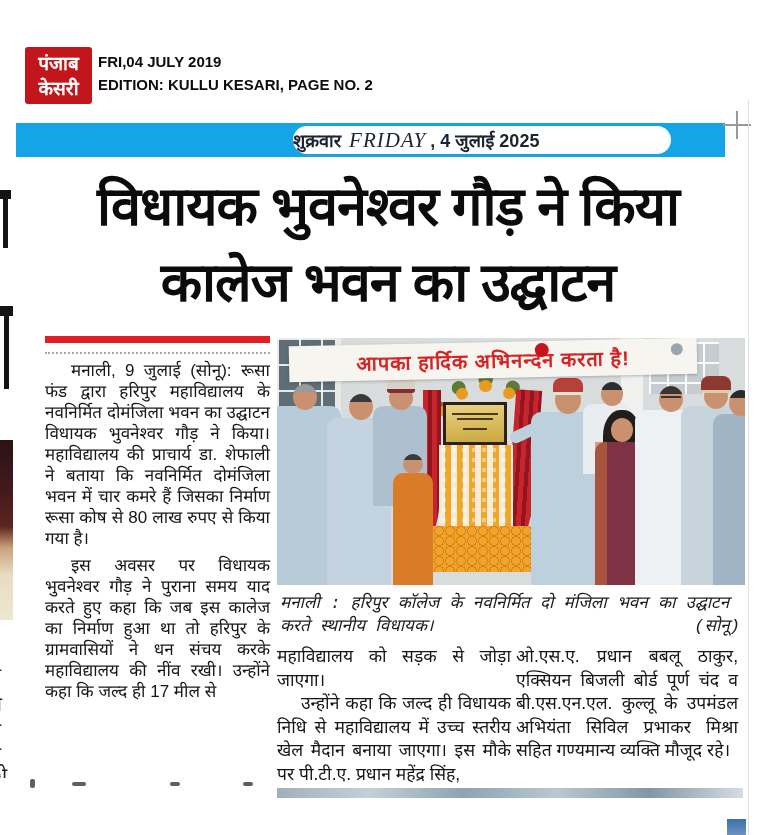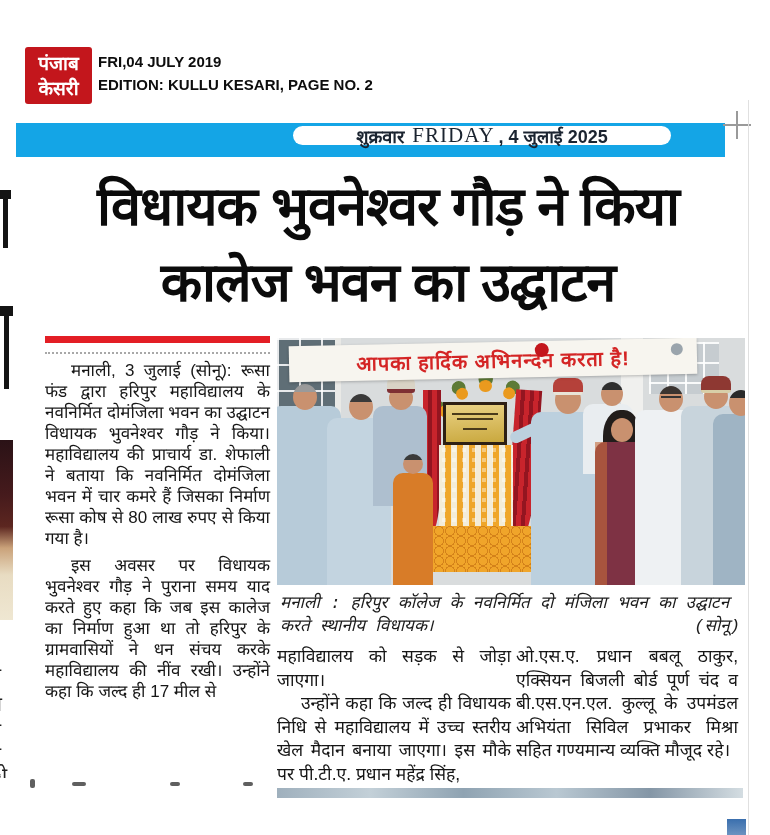--- a/index.html
+++ b/index.html
@@ -8,25 +8,25 @@
   .abs{position:absolute;}
 
   
   .logo{left:25px;top:47px;width:67px;height:57px;background:#c3161c;border-radius:3px;
         color:#fff;font-weight:bold;font-size:19px;line-height:25px;text-align:center;
         display:flex;flex-direction:column;justify-content:center;}
   .mast-text{left:98px;top:50px;font-weight:bold;font-size:15px;line-height:23px;color:#0d0d0d;}
 
   
   .dateband{left:16px;top:123px;width:709px;height:34px;background:#14a5e6;}
-  .datepill{position:absolute;left:277px;top:3px;width:378px;height:19px;background:#ffffff;
-            border-radius:15px;display:flex;align-items:center;justify-content:center;
+  .datepill{position:absolute;left:277px;top:3px;width:378px;height:28px;background:#ffffff;
+            border-radius:15px;display:flex;align-items:center;
             font-size:18px;color:#1b2430;white-space:nowrap;}
   .datepill .dev{font-weight:600;}
-  .datepill .serif{font-family:"Liberation Serif","DejaVu Serif",serif;font-size:21px;letter-spacing:1px;margin:0 4px 0 8px;}
+  .datepill .serif{font-family:"Liberation Serif","DejaVu Serif",serif;font-size:21px;letter-spacing:1px;margin:0 4px 0 8px;font-style:italic;}
   .cropmark-h{left:723px;top:124px;width:28px;height:2px;background:#9a9a9a;}
   .cropmark-v{left:736px;top:111px;width:2px;height:28px;background:#9a9a9a;}
   .right-rule{left:748px;top:100px;width:1px;height:735px;background:#e0e0e0;}
 
   
   .headline{left:38px;top:168px;width:700px;text-align:center;font-weight:bold;
             font-size:54px;line-height:76px;color:#0b0b0b;letter-spacing:-1px;}
 
   
   .hfrag1-bar{left:0;top:190px;width:11px;height:9px;background:#141414;}
@@ -128,21 +128,21 @@
     <div>कालेज भवन का उद्घाटन</div>
   </div>
   <div class="abs hfrag1-bar"></div>
   <div class="abs hfrag1-stem"></div>
   <div class="abs hfrag2-bar"></div>
   <div class="abs hfrag2-stem"></div>
 
   <div class="abs leftcol">
     <div class="redbar"></div>
     <div class="dotted"></div>
-    <p>मनाली, 3 जुलाई (सोनू): रूसा फंड द्वारा हरिपुर महाविद्यालय के नवनिर्मित दोमंजिला भवन का उद्घाटन विधायक भुवनेश्वर गौड़ ने किया। महाविद्यालय की प्राचार्य डा. शेफाली ने बताया कि नवनिर्मित दोमंजिला भवन में चार कमरे हैं जिसका निर्माण रूसा कोष से 80 लाख रुपए से किया गया है।</p>
+    <p>मनाली, 9 जुलाई (सोनू): रूसा फंड द्वारा हरिपुर महाविद्यालय के नवनिर्मित दोमंजिला भवन का उद्घाटन विधायक भुवनेश्वर गौड़ ने किया। महाविद्यालय की प्राचार्य डा. शेफाली ने बताया कि नवनिर्मित दोमंजिला भवन में चार कमरे हैं जिसका निर्माण रूसा कोष से 80 लाख रुपए से किया गया है।</p>
     <p>इस अवसर पर विधायक भुवनेश्वर गौड़ ने पुराना समय याद करते हुए कहा कि जब इस कालेज का निर्माण हुआ था तो हरिपुर के ग्रामवासियों ने धन संचय करके महाविद्यालय की नींव रखी। उन्होंने कहा कि जल्द ही 17 मील से</p>
   </div>
 
   <div class="abs photo">
     <div class="abs win1"></div>
     <div class="abs win2"></div>
     <div class="abs pillar"></div>
 
     <div class="abs arch-green"></div>
     <div class="abs arch-orange"></div>

